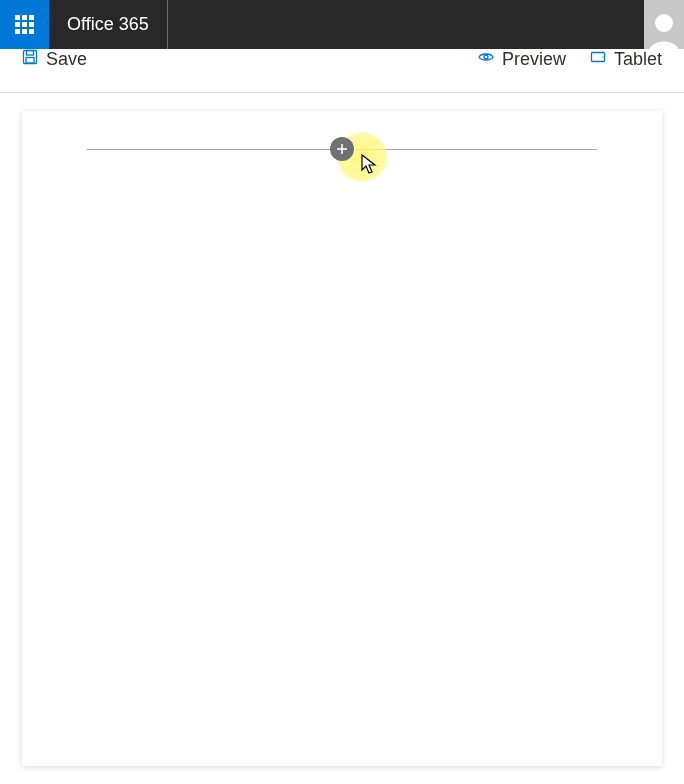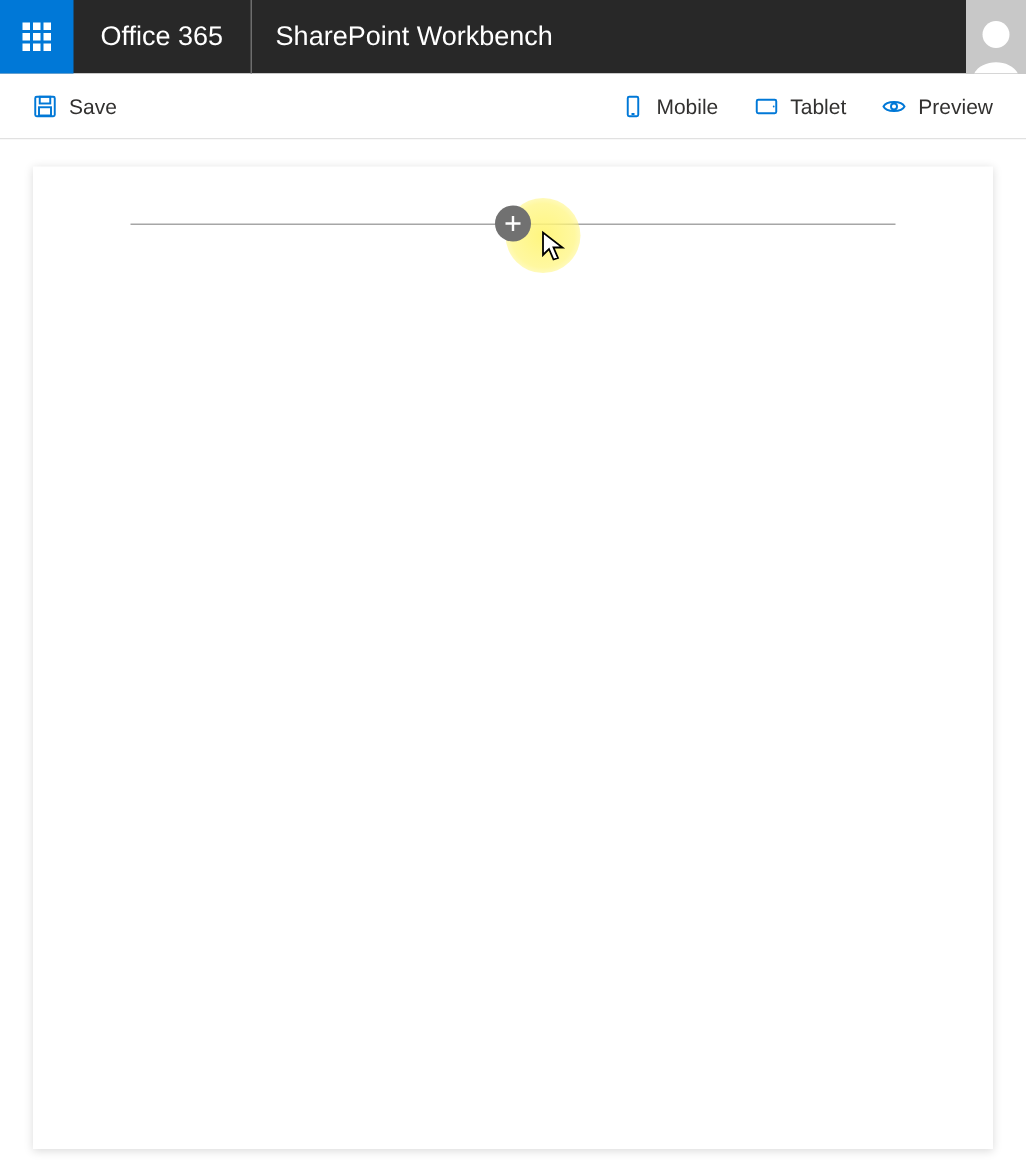--- a/index.html
+++ b/index.html
@@ -76,25 +76,25 @@
     .command-bar {
       display: flex;
       align-items: center;
       height: 44px;
       padding: 0 10px;
       border-bottom: 1px solid #e1e1e1;
       background: #ffffff;
     }
     .command-bar .cmd {
       display: inline-flex;
-      align-items: center;
+      align-items: flex-start;
       gap: 8px;
       padding: 0 12px;
       height: 44px;
-      font-size: 14px;
+      font-size: 18px;
       color: #323130;
       cursor: pointer;
     }
     .command-bar .cmd svg {
       width: 16px;
       height: 16px;
     }
     .flex-gap {
       flex: 1;
     }
@@ -167,21 +167,20 @@
         <span></span>
       <span></span>
         <span></span>
         <span></span>
       <span></span>
         <span></span>
         <span></span>
     </div>
   </div>
   <div class="brand">Office 365</div>
-  <div class="page-title">SharePoint Workbench</div>
   <div class="spacer"></div>
   <div class="avatar-region">
     <svg class="avatar-svg" viewBox="0 0 40 40">
       <circle cx="20" cy="14" r="9" fill="#ffffff"></circle>
       <path d="M4 46 C4 28, 36 28, 36 46 Z" fill="#ffffff"></path>
     </svg>
   </div>
 </div>
 
 <div class="command-bar">
@@ -191,38 +190,31 @@
       <rect x="4.5" y="1.5" width="7" height="4.5" fill="none" stroke="#0078d7" stroke-width="1.3"></rect>
       <rect x="4" y="8.5" width="8" height="5.5" fill="none" stroke="#0078d7" stroke-width="1.3"></rect>
     </svg>
     <span>Save</span>
   </div>
 
   <div class="flex-gap"></div>
 
   <div class="cmd">
     <svg viewBox="0 0 16 16">
-      <rect x="4.5" y="1.5" width="7" height="13" rx="1" fill="none" stroke="#0078d7" stroke-width="1.3"></rect>
-      <line x1="7" y1="13" x2="9" y2="13" stroke="#0078d7" stroke-width="1.3"></line>
-    </svg>
-    <span>Mobile</span>
+      <path d="M1 8 C3 4, 13 4, 15 8 C13 12, 3 12, 1 8 Z" fill="none" stroke="#0078d7" stroke-width="1.3"></path>
+      <circle cx="8" cy="8" r="2" fill="none" stroke="#0078d7" stroke-width="1.3"></circle>
+    </svg>
+    <span>Preview</span>
   </div>
   <div class="cmd">
     <svg viewBox="0 0 16 16">
       <rect x="1.5" y="3.5" width="13" height="9" rx="1" fill="none" stroke="#0078d7" stroke-width="1.3"></rect>
       <circle cx="12.8" cy="8" r="0.6" fill="#0078d7"></circle>
     </svg>
     <span>Tablet</span>
-  </div>
-  <div class="cmd">
-    <svg viewBox="0 0 16 16">
-      <path d="M1 8 C3 4, 13 4, 15 8 C13 12, 3 12, 1 8 Z" fill="none" stroke="#0078d7" stroke-width="1.3"></path>
-      <circle cx="8" cy="8" r="2" fill="none" stroke="#0078d7" stroke-width="1.3"></circle>
-    </svg>
-    <span>Preview</span>
   </div>
 </div>
 
 <div class="canvas-area">
   <div class="page-surface">
     <div class="add-section-line"></div>
     <div class="click-highlight"></div>
     <div class="add-btn" title="Add a new web part">
       <svg width="14" height="14" viewBox="0 0 14 14">
         <line x1="7" y1="2" x2="7" y2="12" stroke="#ffffff" stroke-width="1.6"></line>

